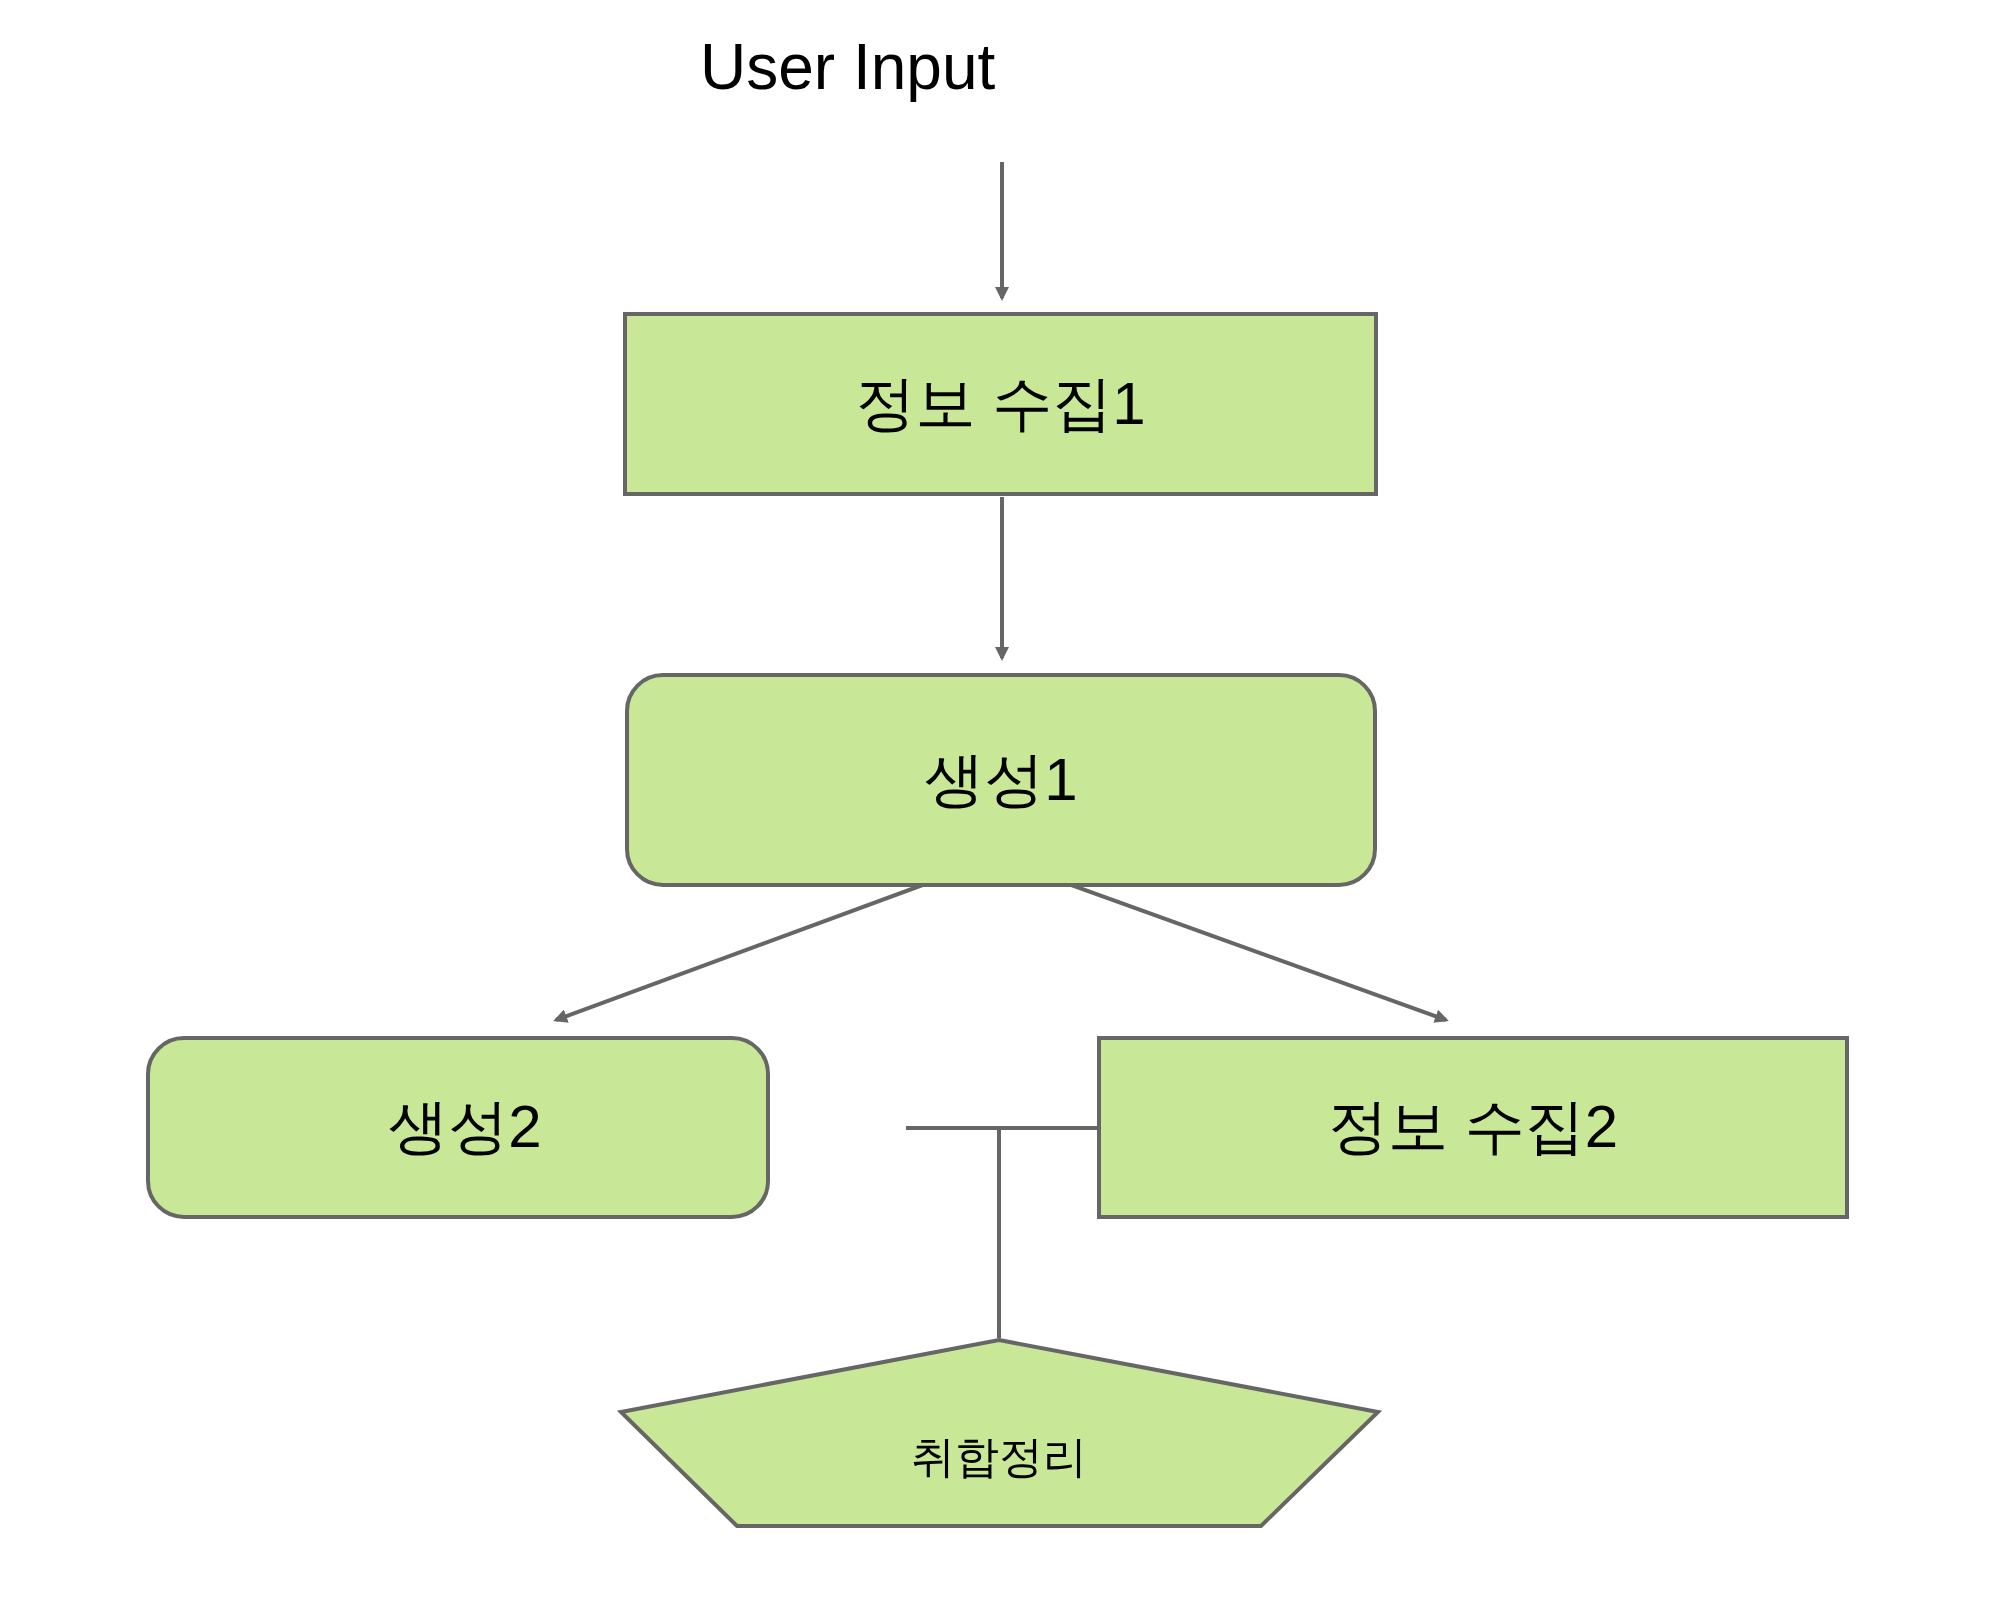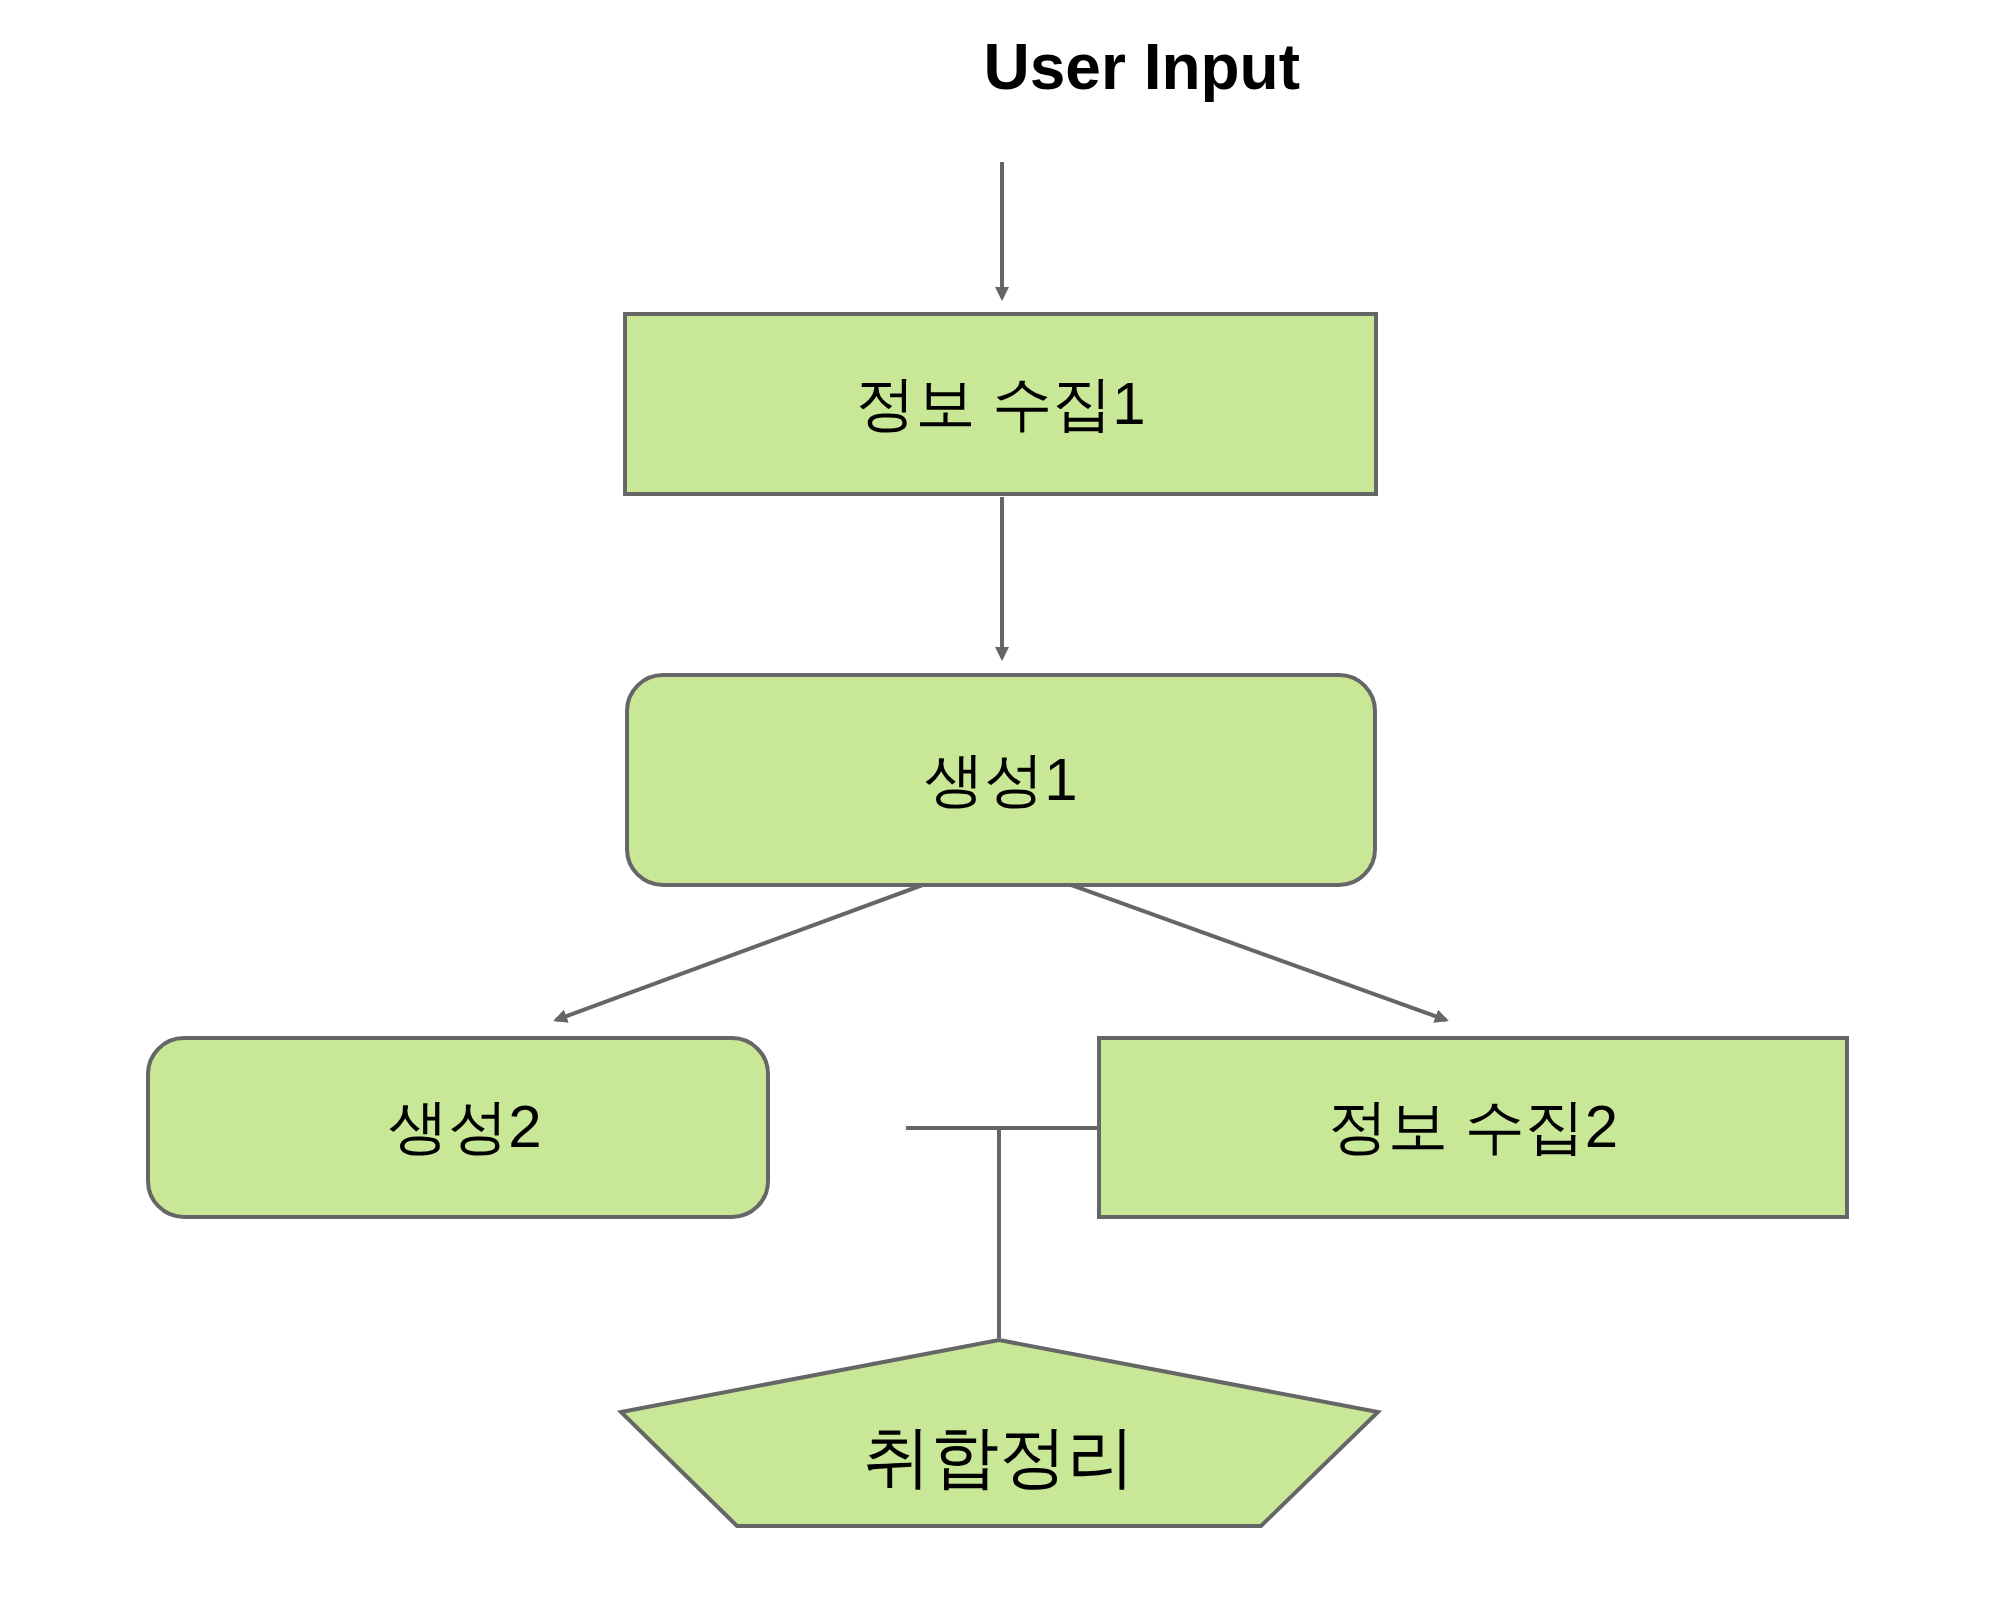--- a/index.html
+++ b/index.html
@@ -35,23 +35,23 @@
   .node-shape {
     fill: var(--node-fill, #c9e897);
     stroke: var(--node-border, #666666);
     stroke-width: 4;
   }
   .title-label {
     position: absolute;
     left: 700px;
     top: 30px;
     width: 600px;
-    text-align: right;
+    text-align: left;
     font-size: 64px;
-    font-weight: 700;
+    font-weight: 400;
     color: var(--text, #000000);
   }
   .node {
     position: absolute;
     box-sizing: border-box;
     background: var(--node-fill, #c9e897);
     border: 4px solid var(--node-border, #666666);
     display: flex;
     align-items: center;
     justify-content: center;
@@ -67,21 +67,21 @@
   .node-collect2 { left: 1097px; top: 1036px; width: 752px; height: 183px; }
   .pentagon-label {
     position: absolute;
     left: 737px;
     top: 1400px;
     width: 524px;
     height: 115px;
     display: flex;
     align-items: center;
     justify-content: center;
-    font-size: 68px;
+    font-size: 44px;
     color: var(--text, #000000);
   }
 </style>
 </head>
 <body>
 
 <div class="canvas">
 
   <svg class="edges" viewBox="0 0 2000 1621" aria-hidden="true">
     <defs>

